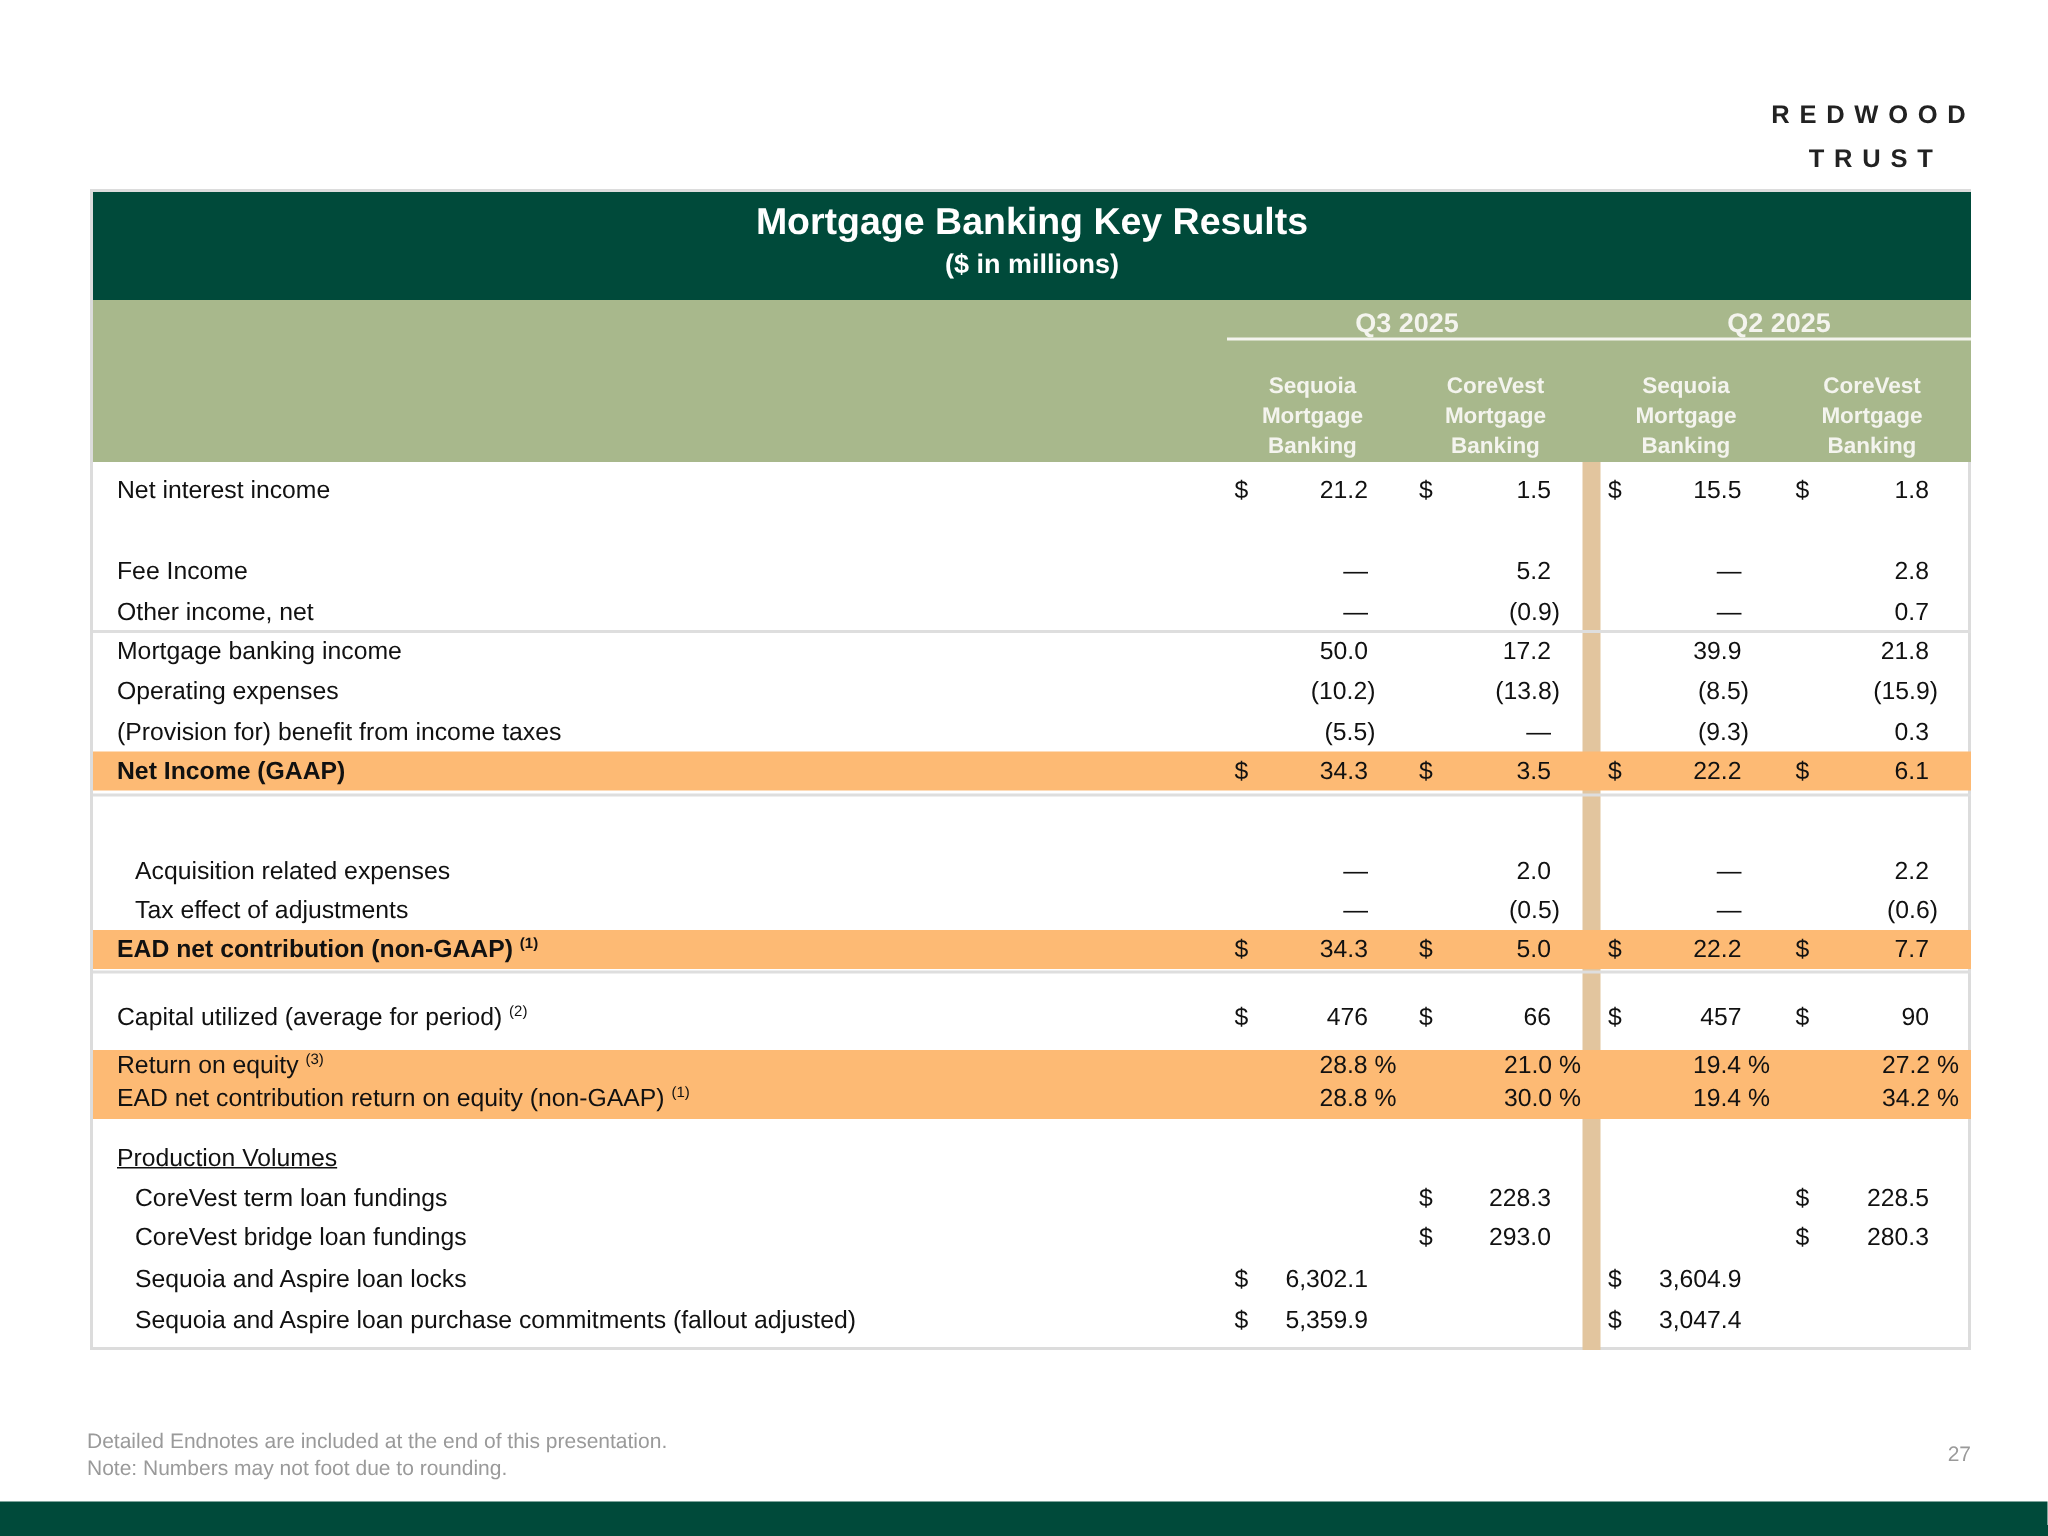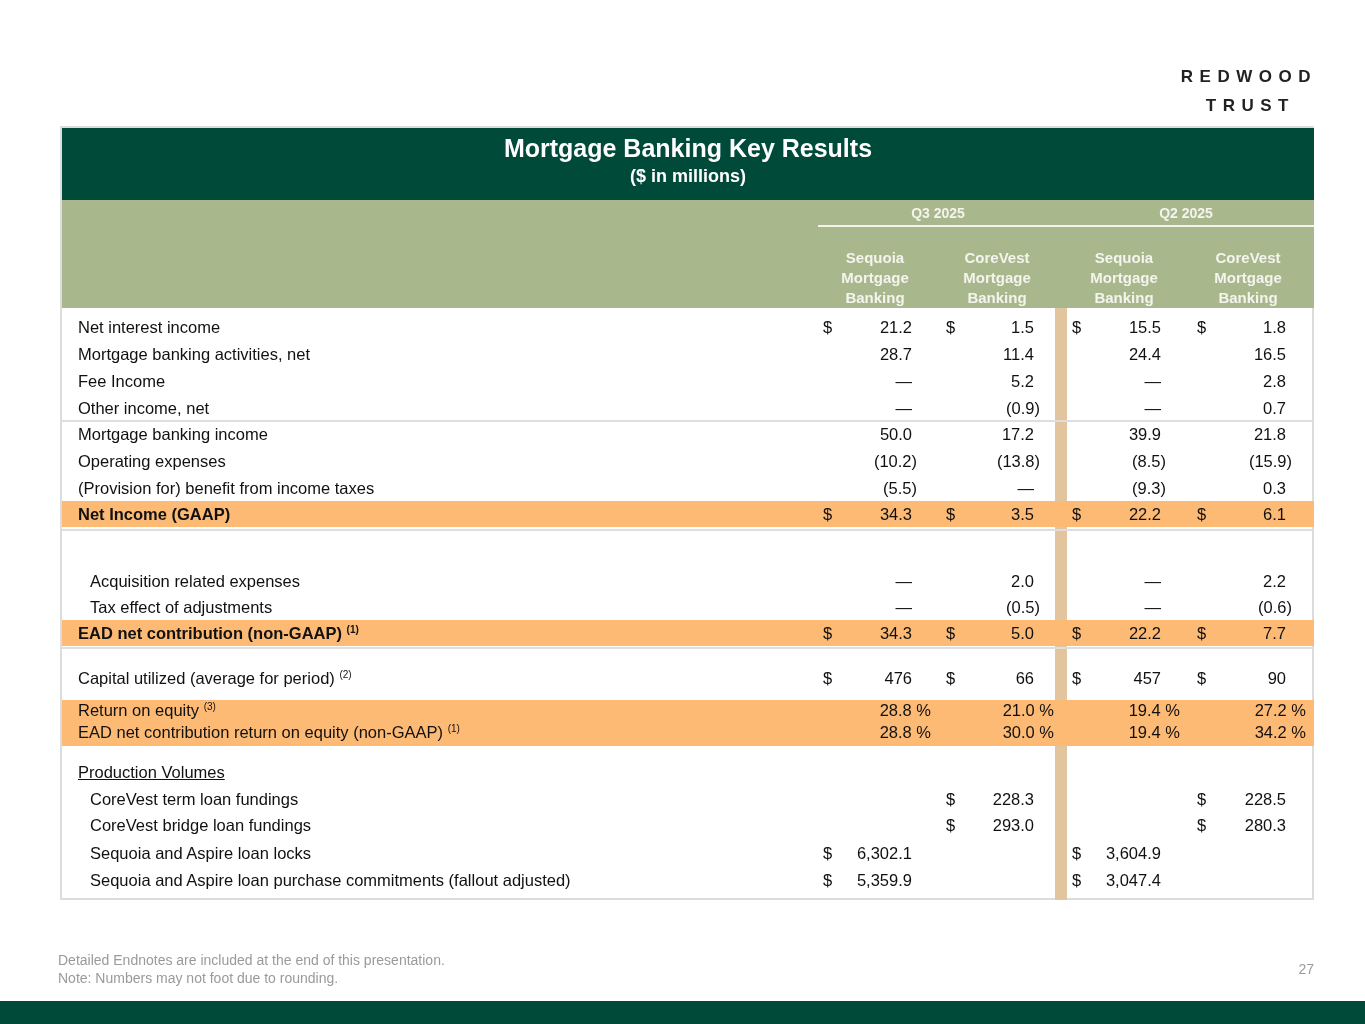--- a/index.html
+++ b/index.html
@@ -24,21 +24,21 @@
     position: absolute; left: 0; top: 0; width: 1252px; height: 72px;
     background: #004a3a; color: #fff; text-align: center;
   }
   .title-band .t1 { position: absolute; top: 6px; left: 0; right: 0; font-size: 25px; font-weight: bold; }
   .title-band .t2 { position: absolute; top: 38px; left: 0; right: 0; font-size: 18px; font-weight: bold; }
   .head-band {
     position: absolute; left: 0; top: 72px; width: 1252px; height: 108px;
     background: #a8b88c;
   }
   .period {
-    position: absolute; top: 5px; height: 22px; font-size: 14px; font-weight: bold; color: #f4f4ee;
+    position: absolute; top: 5px; height: 22px; font-size: 18px; font-weight: bold; color: #f4f4ee;
     text-align: center; border-bottom: 2px solid #f4f4ee; box-sizing: border-box;
   }
   .colhead {
     position: absolute; top: 48px; width: 110px; text-align: center;
     font-size: 15px; font-weight: bold; color: #f4f4ee; line-height: 20px;
   }
   .row {
     position: absolute; left: 0; width: 1252px; height: 26px; font-size: 16.5px;
   }
   .row.hl { background: #fdba74; text-decoration: underline; }
@@ -104,27 +104,20 @@
   <div class="row" style="top:186px;">
     <span class="label">Net interest income</span>
     <span class="dollar" style="left:761px;">$</span>
     <span class="num" style="right:402px;">21.2</span>
     <span class="dollar" style="left:884px;">$</span>
     <span class="num" style="right:280px;">1.5</span>
     <span class="dollar" style="left:1010px;">$</span>
     <span class="num" style="right:153px;">15.5</span>
     <span class="dollar" style="left:1135px;">$</span>
     <span class="num" style="right:28px;">1.8</span>
-  </div>
-  <div class="row" style="top:213px;">
-    <span class="label">Mortgage banking activities, net</span>
-    <span class="num" style="right:402px;">28.7</span>
-    <span class="num" style="right:280px;">11.4</span>
-    <span class="num" style="right:153px;">24.4</span>
-    <span class="num" style="right:28px;">16.5</span>
   </div>
   <div class="row" style="top:240px;">
     <span class="label">Fee Income</span>
     <span class="num" style="right:402px;">—</span>
     <span class="num" style="right:280px;">5.2</span>
     <span class="num" style="right:153px;">—</span>
     <span class="num" style="right:28px;">2.8</span>
   </div>
   <div class="row" style="top:267px;">
     <span class="label">Other income, net</span>

